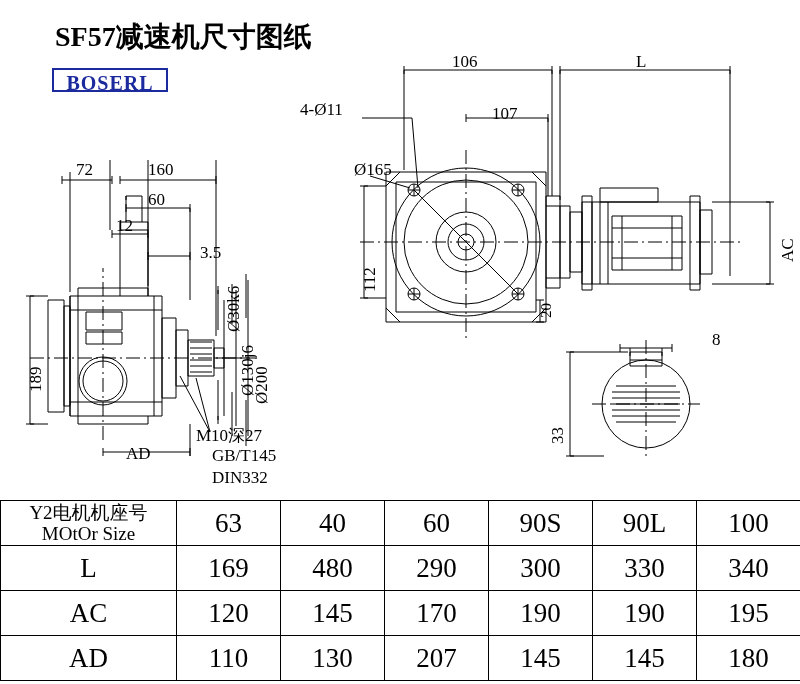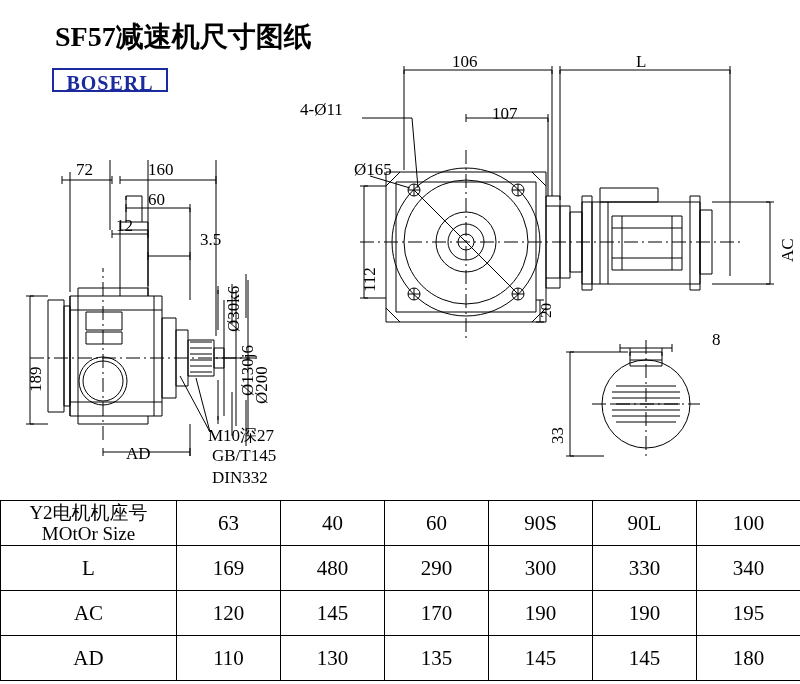--- a/index.html
+++ b/index.html
@@ -53,21 +53,21 @@
     position:absolute;left:0;top:500px;
     width:800px;
     border-collapse:collapse;
     table-layout:fixed;
     border-radius:11px;
   }
   .tbl td{
     border:1px solid #000;
     text-align:center;
     font-family:"Liberation Serif", serif;
-    font-size:21px;
+    font-size:27px;
     height:44px;
     padding:0;
   }
   .tbl td.head{
     font-size:19px;
     line-height:21px;
   }
   .tbl td.head .l1,.tbl td.head .l2{display:block;white-space:nowrap;}
   .tbl col.c0{width:176px;}
   .tbl col.cx{width:104px;}
@@ -259,29 +259,29 @@
       <path d="M566 352 L574 352 M566 456 L574 456"></path>
       <path d="M570 352 L628 352 M570 456 L604 456"></path>
 
     </g>
   </svg>
 
   <div class="lbl" style="left:76px;top:160px;">72</div>
   <div class="lbl" style="left:148px;top:160px;">160</div>
   <div class="lbl" style="left:148px;top:190px;">60</div>
   <div class="lbl" style="left:116px;top:216px;">12</div>
-  <div class="lbl" style="left:200px;top:230px;">3.5</div>
+  <div class="lbl" style="left:200px;top:243px;">3.5</div>
   <div class="lbl rot" style="left:26px;top:392px;">189</div>
   <div class="lbl" style="left:126px;top:444px;">AD</div>
 
   <div class="lbl rot" style="left:224px;top:332px;">Ø30k6</div>
   <div class="lbl rot" style="left:238px;top:396px;">Ø130j6</div>
   <div class="lbl rot" style="left:252px;top:404px;">Ø200</div>
 
-  <div class="lbl" style="left:208px;top:424px;text-align:center;">M10深27</div>
+  <div class="lbl" style="left:196px;top:424px;text-align:center;">M10深27</div>
   <div class="lbl" style="left:212px;top:446px;">GB/T145</div>
   <div class="lbl" style="left:212px;top:468px;">DIN332</div>
 
   <div class="lbl" style="left:452px;top:52px;">106</div>
   <div class="lbl" style="left:492px;top:104px;">107</div>
   <div class="lbl" style="left:636px;top:52px;">L</div>
   <div class="lbl" style="left:300px;top:100px;">4-Ø11</div>
   <div class="lbl" style="left:314px;top:160px;margin-left:40px;">Ø165</div>
   <div class="lbl rot" style="left:360px;top:292px;">112</div>
   <div class="lbl sm rot" style="left:538px;top:318px;">20</div>
@@ -328,21 +328,21 @@
         <td>145</td>
         <td>170</td>
         <td>190</td>
         <td>190</td>
         <td>195</td>
       </tr>
       <tr>
         <td>AD</td>
         <td>110</td>
         <td>130</td>
-        <td>135</td>
+        <td>207</td>
         <td>145</td>
         <td>145</td>
         <td>180</td>
       </tr>
     </tbody>
   </table>
 
 </div>
 
 </body></html>

